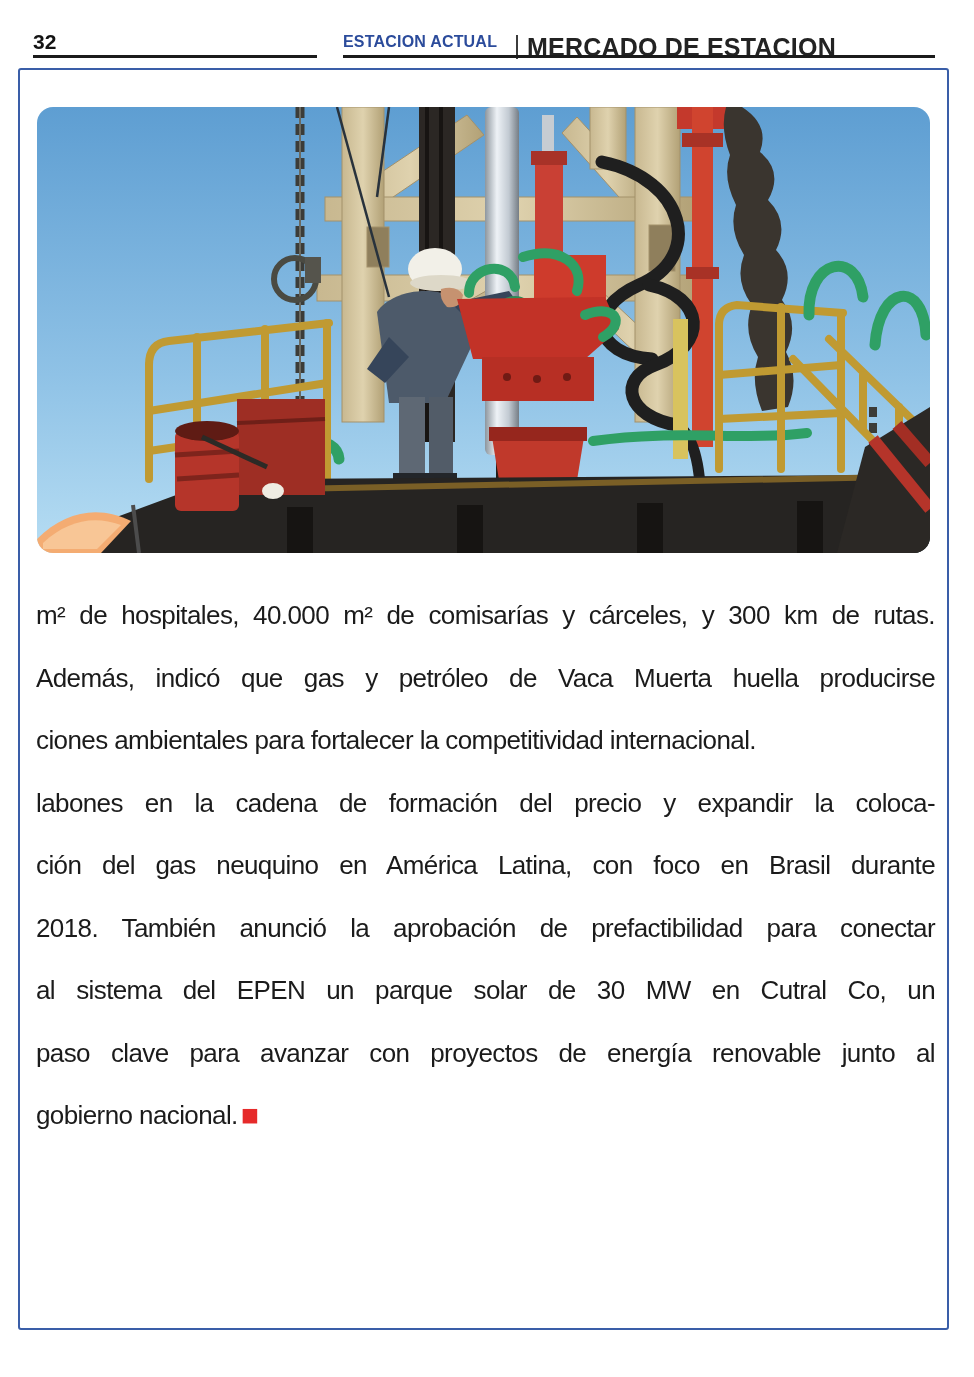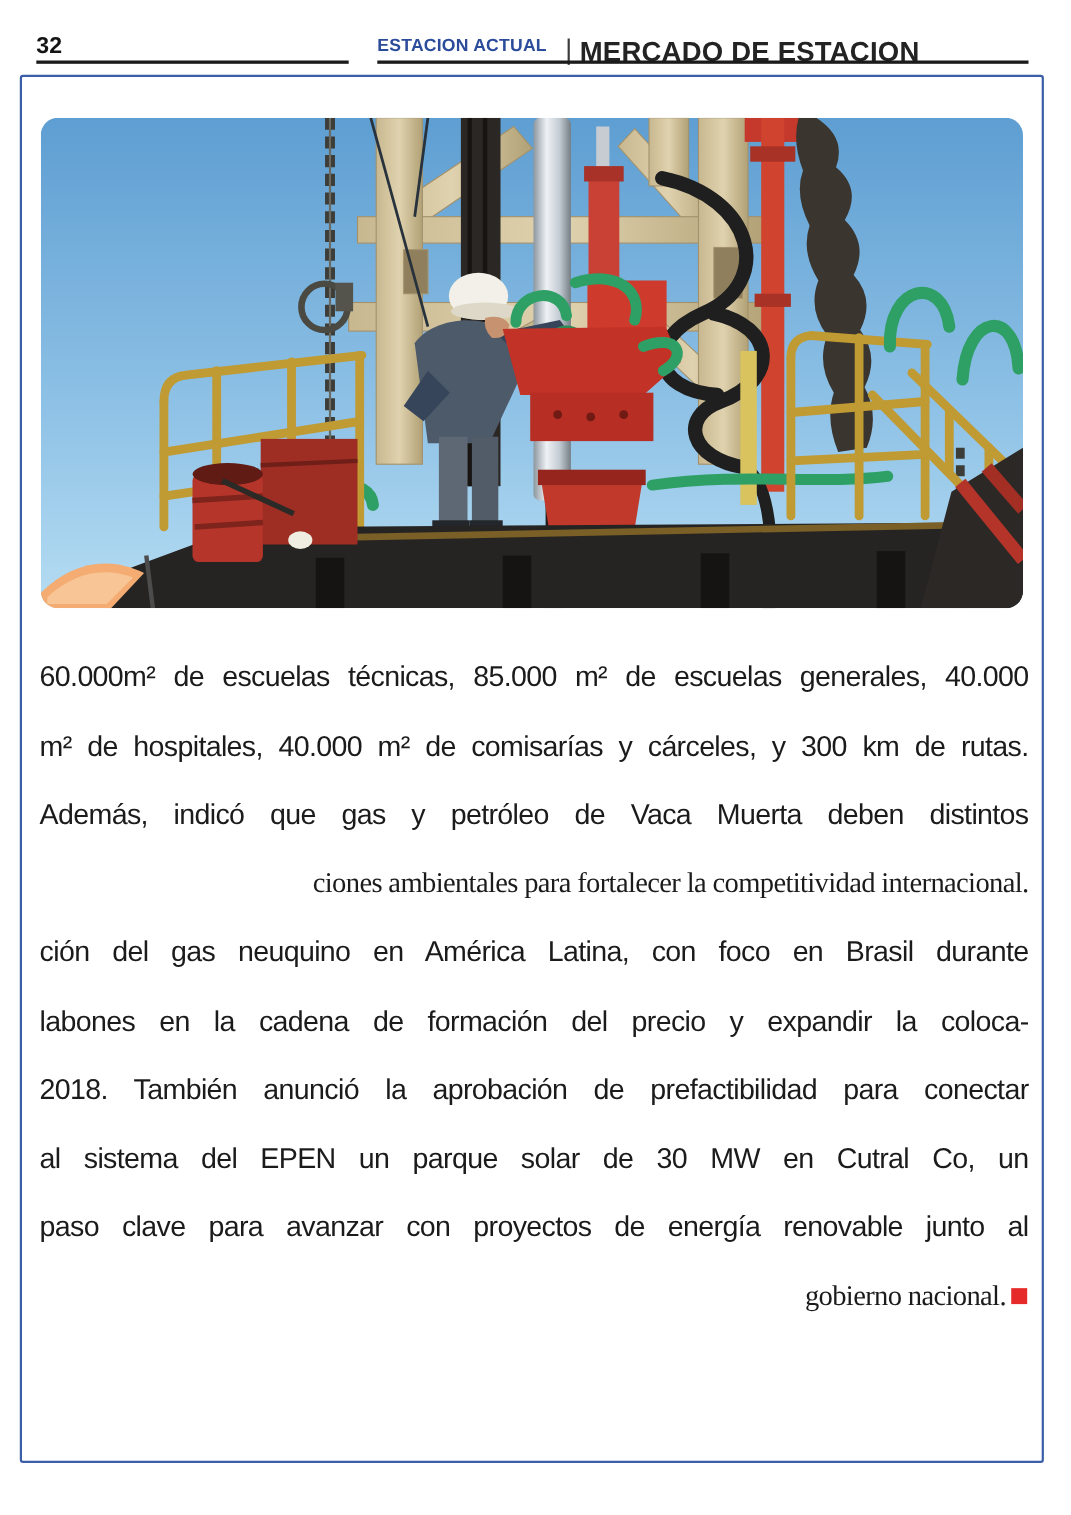--- a/index.html
+++ b/index.html
@@ -44,21 +44,21 @@
   
   .body-text {
     position:absolute; left:36px; top:584px; width:899px;
     font-size:26px; letter-spacing:-0.6px; color:#1b1b1b;
   }
   .tl {
     height:62.5px; line-height:62.5px; white-space:nowrap;
     text-align:justify; text-align-last:justify;
   }
   .tl-left {
-    height:62.5px; line-height:62.5px; white-space:nowrap; text-align:right;font-family:Liberation Serif, serif;
+    height:62.5px; line-height:62.5px; white-space:nowrap; text-align:left;
   }
   .end-mark {
     color:#e62a2a; font-size:30px; line-height:62.5px; margin-left:3px;
     vertical-align:-1px;
   }
 </style>
 </head>
 <body>
 
 <div class="page">
@@ -241,26 +241,25 @@
 
       <g>
         <line x1="96" y1="398" x2="102" y2="446" stroke="#4c4c4c" stroke-width="4"></line>
         <path d="M0,432 C28,404 62,398 94,414 L64,446 L0,446 Z" fill="#f4ac72"></path>
         <path d="M6,436 C30,414 56,408 84,418 L60,442 L6,442 Z" fill="#f8c696"></path>
       </g>
     </svg>
   </div>
 
   <div class="body-text">
-    <div class="tl">60.000m² de escuelas técnicas, 85.000 m² de escuelas generales, 40.000</div>
     <div class="tl">m² de hospitales, 40.000 m² de comisarías y cárceles, y 300 km de rutas.</div>
-    <div class="tl">Además, indicó que gas y petróleo de Vaca Muerta deben distintos</div>
+    <div class="tl">Además, indicó que gas y petróleo de Vaca Muerta huella producirse</div>
     <div class="tl-left">ciones ambientales para fortalecer la competitividad internacional.</div>
+    <div class="tl">labones en la cadena de formación del precio y expandir la coloca-</div>
     <div class="tl">ción del gas neuquino en América Latina, con foco en Brasil durante</div>
-    <div class="tl">labones en la cadena de formación del precio y expandir la coloca-</div>
     <div class="tl">2018. También anunció la aprobación de prefactibilidad para conectar</div>
     <div class="tl">al sistema del EPEN un parque solar de 30 MW en Cutral Co, un</div>
     <div class="tl">paso clave para avanzar con proyectos de energía renovable junto al</div>
     <div class="tl-left">
       <span>gobierno nacional.</span><span class="end-mark">■</span>
     </div>
   </div>
 
 </div>
 

